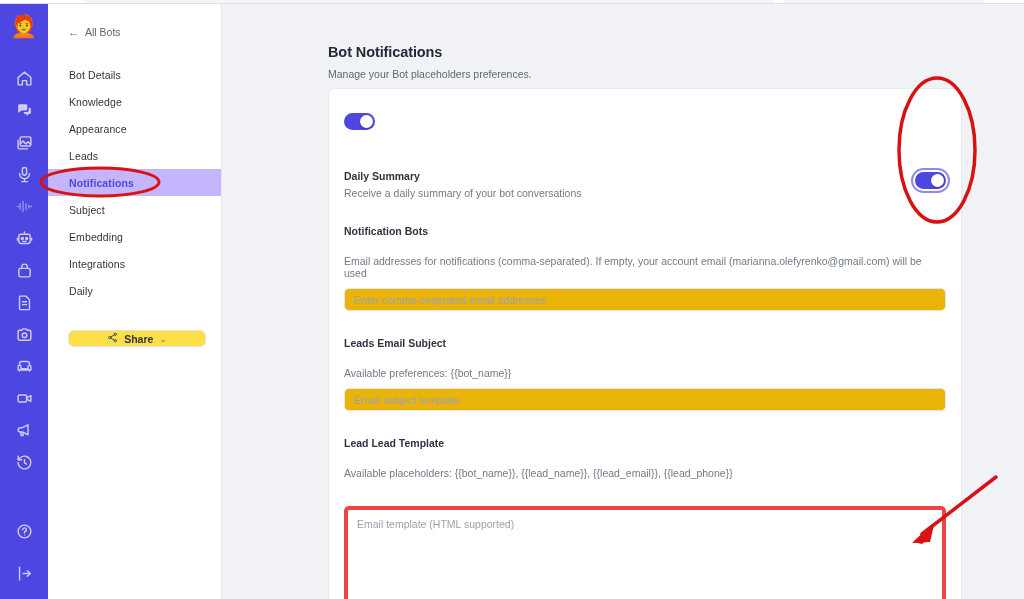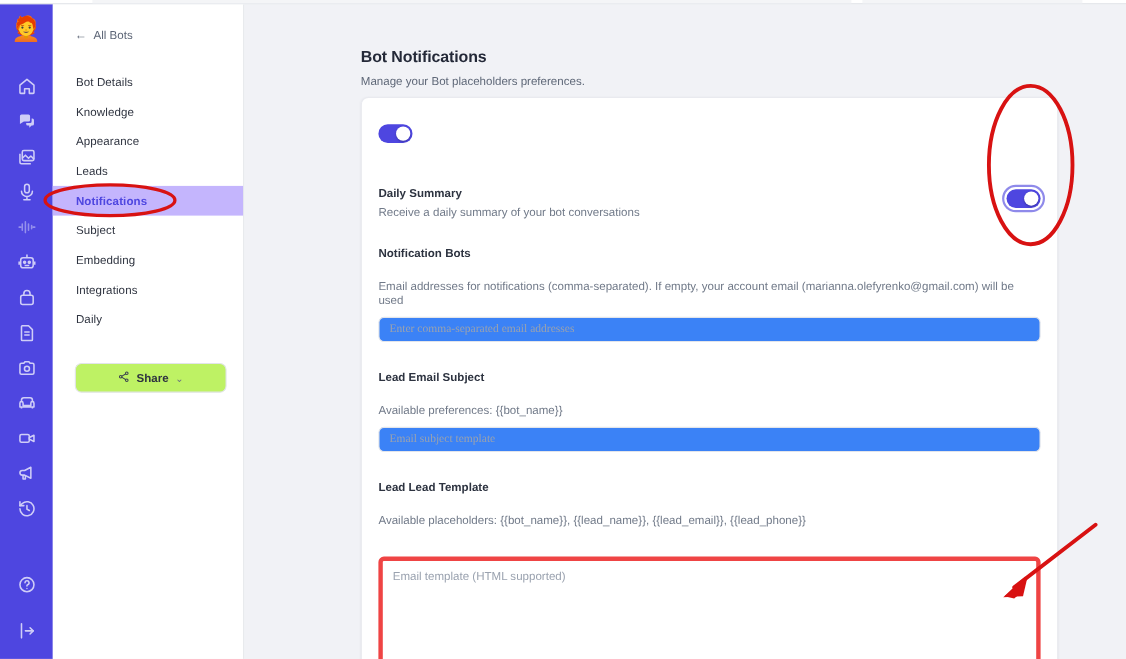--- a/index.html
+++ b/index.html
@@ -49,22 +49,22 @@
   .back-link .arr { font-size: 11px; line-height: 1; }
   .nav-list { margin-top: 23px; }
   .nav-item {
     height: 27px; display: flex; align-items: center;
     padding-left: 21px; font-size: 10.5px; color: #2f3440; cursor: pointer;
     font-weight: 500; letter-spacing: .1px;
   }
   .nav-item.active { background: #c4b5fd; color: #4e46e0; font-weight: 700; }
   .share-wrap { margin: 26px 0 0 20px; }
   .share-btn {
-    width: 138px; height: 27px; border: 1px solid #e2e4e9; border-radius: 6px;
-    background: #bef264; display: flex; align-items: center; justify-content: center;
+    width: 138px; height: 17px; border: 1px solid #e2e4e9; border-radius: 6px;
+    background: #fde047; display: flex; align-items: center; justify-content: center;
     gap: 6px; font-size: 10.5px; color: #2f3440; font-weight: 700; cursor: pointer;
   }
   .share-btn svg { width: 11px; height: 11px; }
   .share-btn .caret { font-size: 9px; color: #6b7280; font-weight: 400; }
 
   
   .main { position: absolute; top: 4px; left: 222px; width: 802px; height: 595px;
     background: #f1f2f6; overflow: hidden; }
   .page-title { margin: 40px 16px 0 106px; font-size: 14.5px; font-weight: 700; color: #242938; letter-spacing: -.1px; }
   .page-sub { margin: 8px 0 0 106px; font-size: 10.5px; color: #5f6878; }
@@ -86,22 +86,22 @@
     position: relative; cursor: pointer; flex: none; margin-top: 2px;
   }
   .toggle .knob { position: absolute; top: 2px; left: 16px; width: 13px; height: 13px;
     border-radius: 50%; background: #fff; box-shadow: 0 1px 2px rgba(0,0,0,.25); }
   .toggle.focused { box-shadow: 0 0 0 2px #fff, 0 0 0 4px #8f8aea; }
 
   .field { margin-top: 26px; }
   .field .f-hint { margin-top: 18px; font-size: 10.5px; color: #717a89; }
   .inp {
     margin-top: 9px; width: 100%; height: 23px;
-    border: 1px solid #e3e5ea; border-radius: 5px; background: #3b82f6;
-    font-family: Liberation Serif, serif; font-size: 10.5px; color: #2d3340;
+    border: 1px solid #e3e5ea; border-radius: 5px; background: #eab308;
+    font-family: Liberation Sans, sans-serif; font-size: 10.5px; color: #2d3340;
     padding: 0 9px; outline: none;
   }
   .inp::placeholder { color: #9aa2af; }
   .ta {
     margin-top: 27px; width: 100%; height: 107px;
     border: 4px solid #ef4444; border-radius: 5px; background: #fff;
     font-family: "Liberation Sans", sans-serif; font-size: 10.5px; color: #2d3340;
     padding: 8px 9px; outline: none; resize: both; display: block;
   }
   .ta::placeholder { color: #9aa2af; }
@@ -314,21 +314,21 @@
           </div>
         </div>
 
         <div class="field">
           <div class="f-label">Notification Bots</div>
           <div class="f-hint">Email addresses for notifications (comma-separated). If empty, your account email (marianna.olefyrenko@gmail.com) will be used</div>
           <input class="inp" type="text" placeholder="Enter comma-separated email addresses" value="" style="">
         </div>
 
         <div class="field">
-          <div class="f-label">Lead Email Subject</div>
+          <div class="f-label">Leads Email Subject</div>
           <div class="f-hint">Available preferences: {{bot_name}}</div>
           <input class="inp" type="text" placeholder="Email subject template" value="" style="">
         </div>
 
         <div class="field">
           <div class="f-label">Lead Lead Template</div>
           <div class="f-hint">Available placeholders: {{bot_name}}, {{lead_name}}, {{lead_email}}, {{lead_phone}}</div>
           <textarea class="ta" placeholder="Email template (HTML supported)" style=""></textarea>
         </div>
 

